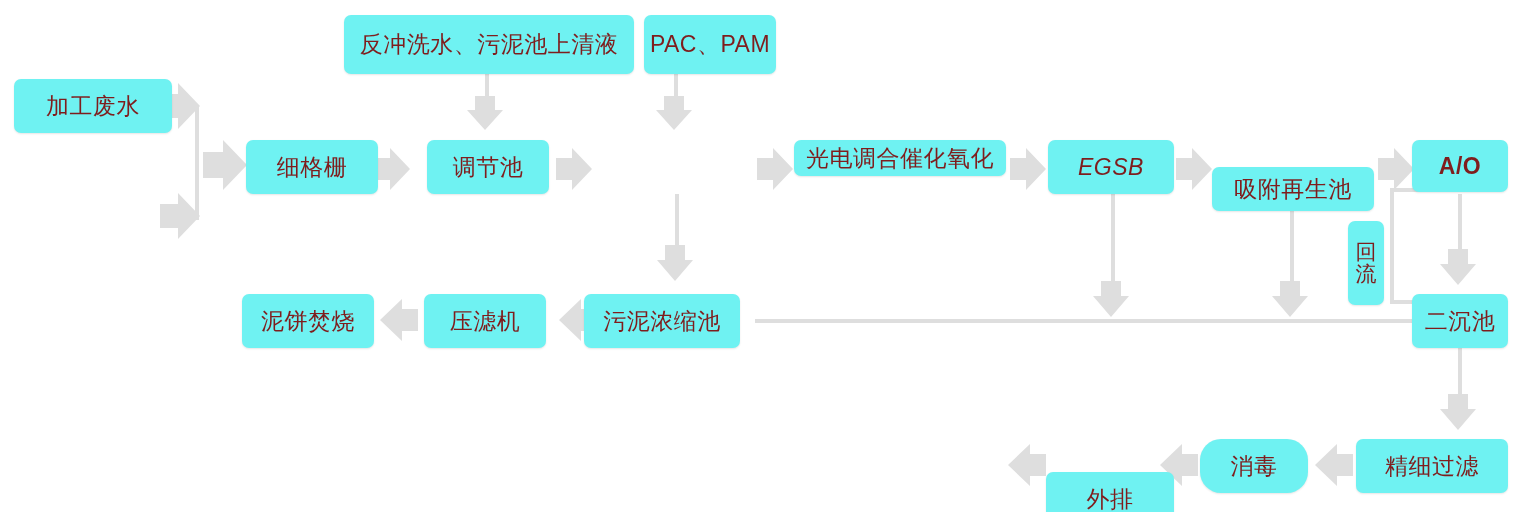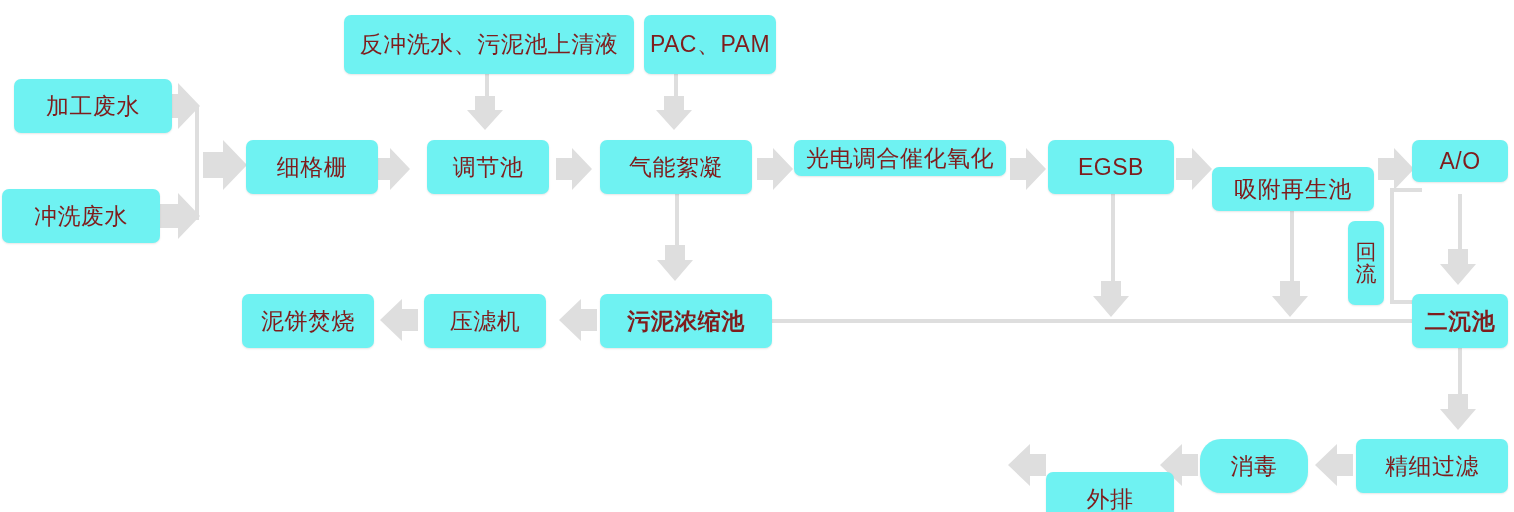--- a/index.html
+++ b/index.html
@@ -216,45 +216,43 @@
   </div>
 
   <div class="arrow" style="left:1008px; top:444px;">
     <svg width="38" height="42" viewBox="0 0 38 42">
       <polygon points="38,10 22,10 22,0 0,21 22,42 22,32 38,32" fill="#DEDEDE"></polygon>
     </svg>
   </div>
 
   <div class="node" style="left:2px; top:79px; width:158px; height:54px;margin-left:12px;">加工废水</div>
 
-  <div class="node" style="left:2px; top:189px; width:158px; height:54px;">冲洗废水</div>
 
   <div class="node" style="left:344px; top:15px; width:290px; height:59px;">反冲洗水、污泥池上清液</div>
 
   <div class="node" style="left:644px; top:15px; width:132px; height:59px;">PAC、PAM</div>
 
   <div class="node" style="left:246px; top:140px; width:132px; height:54px;">细格栅</div>
 
   <div class="node" style="left:427px; top:140px; width:122px; height:54px;">调节池</div>
 
-  <div class="node" style="left:600px; top:140px; width:152px; height:54px;">气能絮凝</div>
 
   <div class="node" style="left:794px; top:140px; width:212px; height:36px;">光电调合催化氧化</div>
 
-  <div class="node" style="left:1048px; top:140px; width:126px; height:54px;">EGSB</div>
+  <div class="node" style="left:1048px; top:140px; width:126px; height:54px;font-style:italic;">EGSB</div>
 
   <div class="node" style="left:1212px; top:143px; width:162px; height:44px;margin-top:24px;">吸附再生池</div>
 
-  <div class="node" style="left:1412px; top:140px; width:96px; height:42px;">A/O</div>
+  <div class="node" style="left:1412px; top:140px; width:96px; height:52px;font-weight:bold;">A/O</div>
 
   <div class="node vertical-text" style="left:1348px; top:221px; width:36px; height:84px;">回流</div>
 
-  <div class="node" style="left:1412px; top:294px; width:96px; height:54px;font-weight:bold;">二沉池</div>
-
-  <div class="node" style="left:600px; top:294px; width:172px; height:54px;font-weight:bold;">污泥浓缩池</div>
+  <div class="node" style="left:1412px; top:294px; width:96px; height:54px;">二沉池</div>
+
+  <div class="node" style="left:584px; top:294px; width:156px; height:54px;">污泥浓缩池</div>
 
   <div class="node" style="left:424px; top:294px; width:122px; height:54px;">压滤机</div>
 
   <div class="node" style="left:242px; top:294px; width:132px; height:54px;">泥饼焚烧</div>
 
   <div class="node" style="left:1356px; top:439px; width:152px; height:54px;">精细过滤</div>
 
   <div class="node" style="left:1200px; top:439px; width:108px; height:54px;border-radius:21px;">消毒</div>
 
   <div class="node" style="left:1046px; top:439px; width:128px; height:54px;margin-top:33px;">外排</div>

